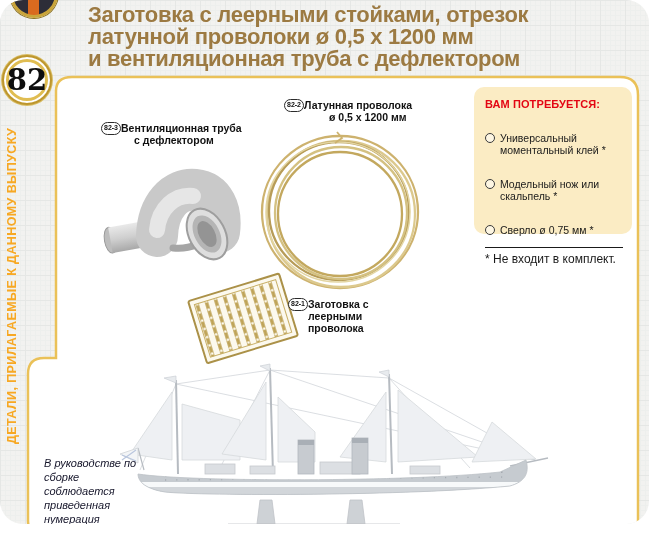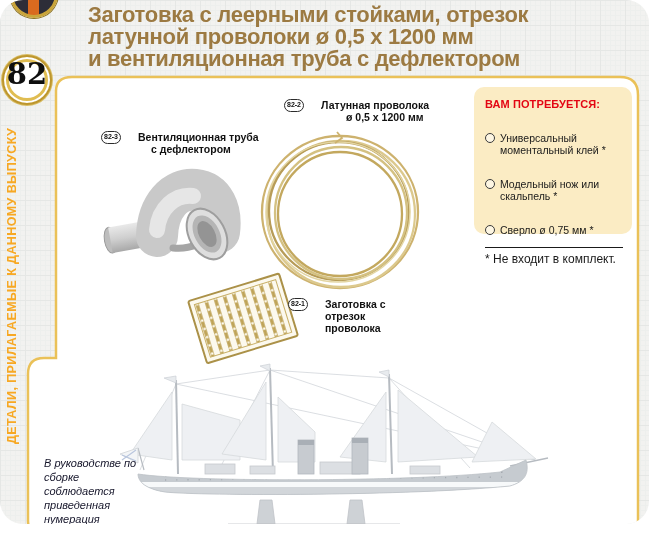--- a/index.html
+++ b/index.html
@@ -25,40 +25,40 @@
   
   .title{
     position:absolute;left:88px;top:4px;z-index:2;
     color:#9c7a42;font-weight:bold;font-size:22px;line-height:22px;letter-spacing:-0.3px;
   }
   
   .issue-circle{
     position:absolute;left:2px;top:55px;width:46px;height:46px;border-radius:50%;
     background:#fff;border:2px solid #bd962e;
     box-shadow:inset 0 0 0 2px #fff, inset 0 0 0 5px #e0bd52, 0 0 0 1px #d9bd63;
-    display:flex;align-items:flex-start;justify-content:center;
+    display:flex;align-items:center;justify-content:center;
     font-family:"DejaVu Serif",serif;font-weight:bold;font-size:29px;color:#0e0e0e;z-index:5;
   }
   
   .panel-svg{position:absolute;left:0;top:0;z-index:1;}
   
   .v-strip{
     position:absolute;left:5px;top:186px;height:258px;width:20px;z-index:2;
     writing-mode:vertical-rl;transform:rotate(180deg);
     color:#f7a823;font-weight:bold;font-size:12.5px;letter-spacing:0.4px;white-space:nowrap;
   }
   
-  .part-label{position:absolute;z-index:3;display:flex;gap:17px;color:#111;
+  .part-label{position:absolute;z-index:3;display:flex;gap:0;color:#111;
     font-weight:bold;font-size:10.5px;line-height:12px;}
   .badge{
     display:inline-block;border:1px solid #2b2b2b;border-radius:8px;background:#fff;
     font-size:7px;font-weight:bold;padding:1px 2px;height:9px;line-height:8px;
     flex:0 0 auto;margin-top:0px;color:#111;
   }
-  .pl-1{left:101px;top:131px;justify-content:space-between;}
+  .pl-1{left:101px;top:122px;justify-content:space-between;}
   .pl-1 .l2{margin-left:13px;}
   .pl-2{left:284px;top:99px;}
   .pl-2 .l2{margin-left:25px;}
   .pl-3{left:288px;top:285px;margin-top:13px;}
   .photo{position:absolute;z-index:2;}
   
   .req-box{
     position:absolute;left:474px;top:87px;width:158px;height:147px;z-index:3;
     background:#fbecc4;border-radius:10px;box-sizing:border-box;
     padding:11px 9px 22px 11px;
@@ -116,21 +116,21 @@
     <span>
       <span class="l1">Латунная проволока</span><br>
       <span class="l2">ø 0,5 x 1200 мм</span>
     </span>
   </div>
 
   <div class="part-label pl-3">
     <span class="badge">82-1</span>
     <span>
       <span>Заготовка с</span><br>
-      <span>отрезок</span><br>
+      <span>леерными</span><br>
       <span>проволока</span>
     </span>
   </div>
 
   <svg class="photo" style="left:95px;top:150px;" width="170" height="160" viewBox="0 0 170 160">
     <defs>
       <linearGradient id="gm" x1="0" y1="0" x2="0" y2="1">
         <stop offset="0" stop-color="#e9e9e9"></stop>
           <stop offset="0.5" stop-color="#cfcfcf"></stop>
         <stop offset="1" stop-color="#a8a8a8"></stop>

